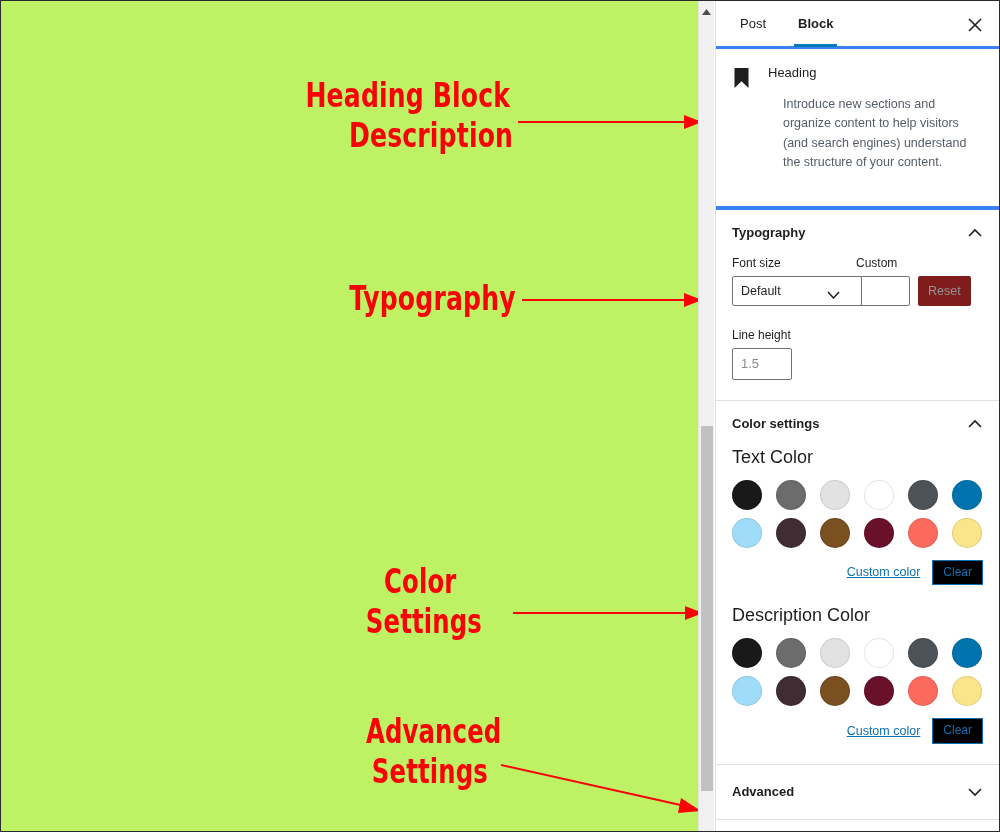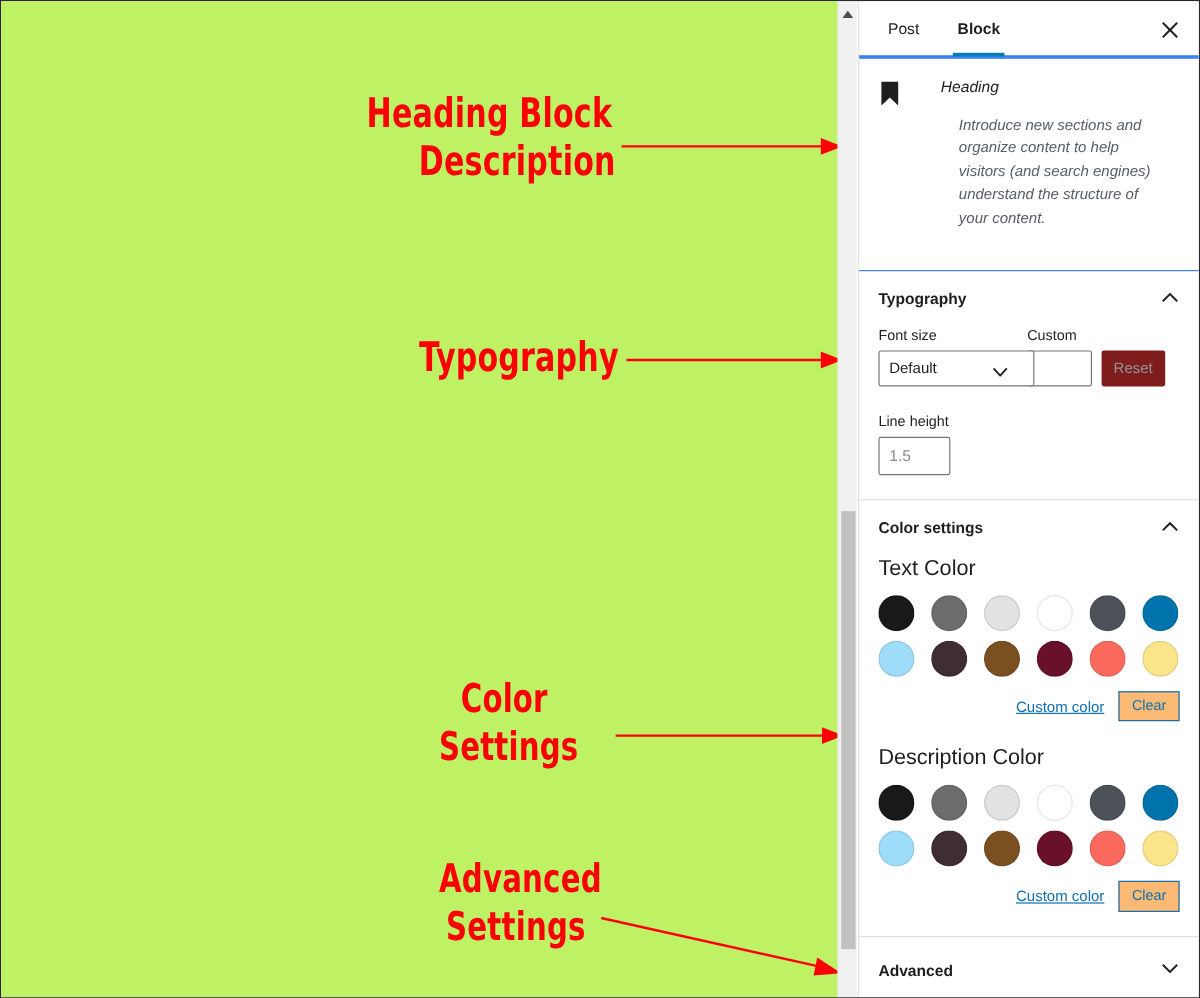--- a/index.html
+++ b/index.html
@@ -134,24 +134,23 @@
     align-items: center;
     justify-content: center;
     cursor: pointer;
     color: #1e1e1e;
   }
 
   
   .block-card {
     padding: 16px 16px 18px 16px;
     display: flex;
-    gap: 28px;
-    border-bottom: 1px solid #3b82f6;
-    box-sizing: border-box;
-    font-style: italic;
+    gap: 12px;
+    border-bottom: 4px solid #3b82f6;
+    box-sizing: border-box;
   }
   .block-icon {
     flex: 0 0 24px;
     padding-top: 3px;
     color: #1e1e1e;
   }
   .block-text { flex: 1 1 auto; }
   .block-title {
     font-size: 13px;
     color: #1e1e1e;
@@ -287,21 +286,21 @@
     font-size: 12.5px;
     color: #0f6fb0;
     text-decoration: underline;
     cursor: pointer;
   }
   .clear-btn {
     font-size: 12px;
     color: #0f6fb0;
     border: 1px solid #0f6fb0;
     border-radius: 0;
-    background: #fdba74;
+    background: #000000;
     padding: 4px 10px;
     cursor: pointer;
     font-family: "Liberation Sans", sans-serif;
     line-height: 1.3;
   }
 
   .adv-section {
     padding: 18px 16px;
     display: flex;
     align-items: center;

